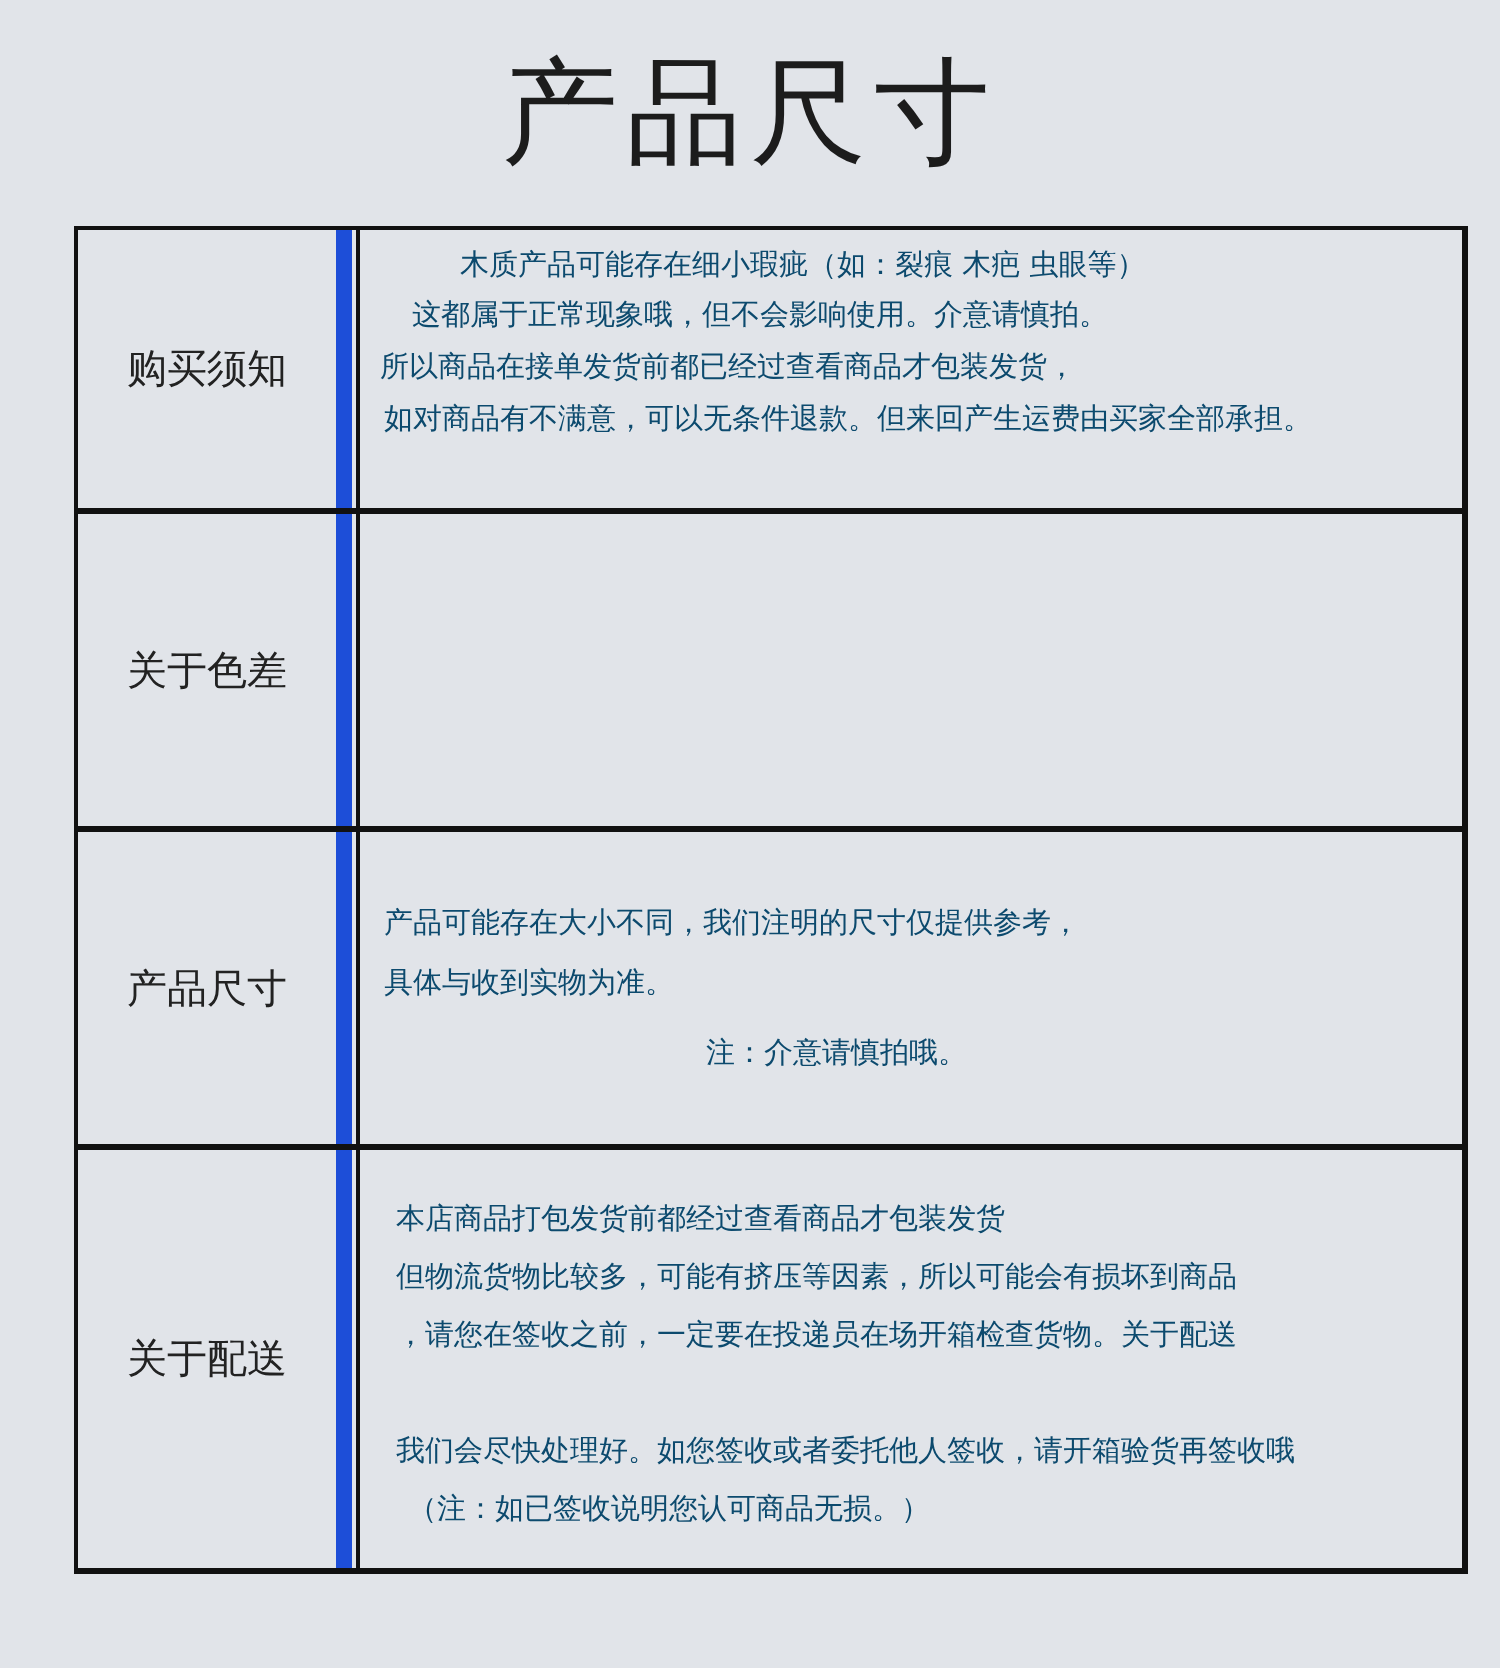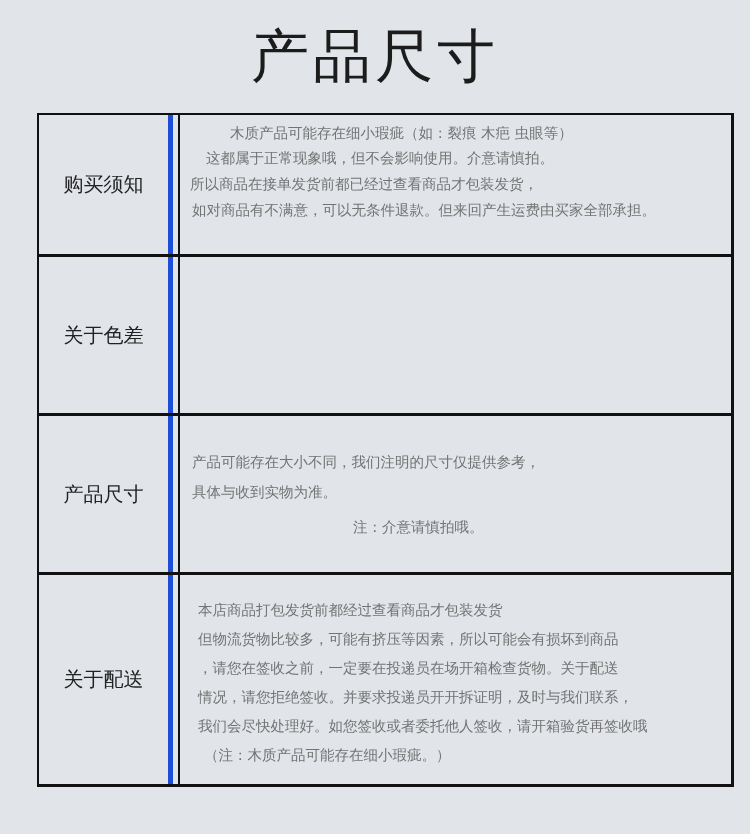--- a/index.html
+++ b/index.html
@@ -12,29 +12,29 @@
     font-size:58px; letter-spacing:4px; color:#1c1c1c; font-weight:400;
   }
   .table {
     position:absolute; left:37px; top:113px; width:697px; height:674px;
     border:2px solid #111; border-right-width:3px; border-bottom-width:3px; box-sizing:border-box;
   }
   .row { position:absolute; left:0; width:100%; box-sizing:border-box; }
   .row + .row { border-top:3px solid #111; }
   .label-cell {
     position:absolute; left:0; top:0; bottom:0; width:129px;
-    border-right:5px solid #1d4ed8; display:flex; align-items:center; justify-content:center;
+    border-right:8px solid #1d4ed8; display:flex; align-items:center; justify-content:center;
     font-size:20px; color:#222;
   }
   .gap-cell {
     position:absolute; left:131px; top:0; bottom:0; width:8px; border-right:2px solid #111;
   }
   .content-cell {
     position:absolute; left:141px; right:0; top:0; bottom:0;
-    font-size:14.5px; line-height:25px; color:#737373;border-radius:16px;
+    font-size:14.5px; line-height:25px; color:#0c4a6e;border-radius:16px;
   }
   .line { position:absolute; white-space:nowrap; }
 </style>
 </head>
 <body>
 
 <div class="title">产品尺寸</div>
 
 <div class="table">
 
@@ -64,19 +64,18 @@
     </div>
   </div>
 
   <div class="row" style="top:457px;height:212px;">
     <div class="label-cell">关于配送</div>
     <div class="gap-cell"></div>
     <div class="content-cell">
       <div class="line" style="left:18px;top:23px;">本店商品打包发货前都经过查看商品才包装发货</div>
       <div class="line" style="left:18px;top:52px;">但物流货物比较多，可能有挤压等因素，所以可能会有损坏到商品</div>
       <div class="line" style="left:18px;top:81px;">，请您在签收之前，一定要在投递员在场开箱检查货物。关于配送</div>
-      <div class="line" style="left:18px;top:110px;">情况，请您拒绝签收。并要求投递员开开拆证明，及时与我们联系，</div>
       <div class="line" style="left:18px;top:139px;">我们会尽快处理好。如您签收或者委托他人签收，请开箱验货再签收哦</div>
-      <div class="line" style="left:24px;top:168px;">（注：木质产品可能存在细小瑕疵。）</div>
+      <div class="line" style="left:24px;top:168px;">（注：如已签收说明您认可商品无损。）</div>
     </div>
   </div>
 
 </div>
 
 </body></html>

